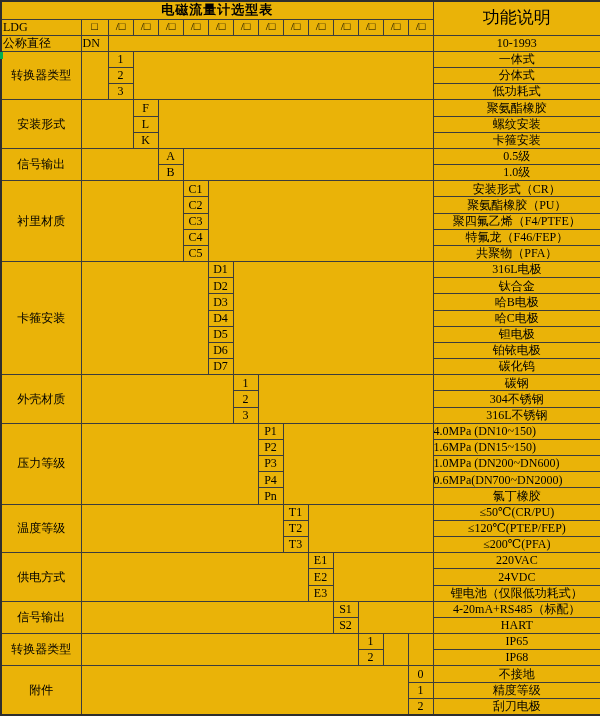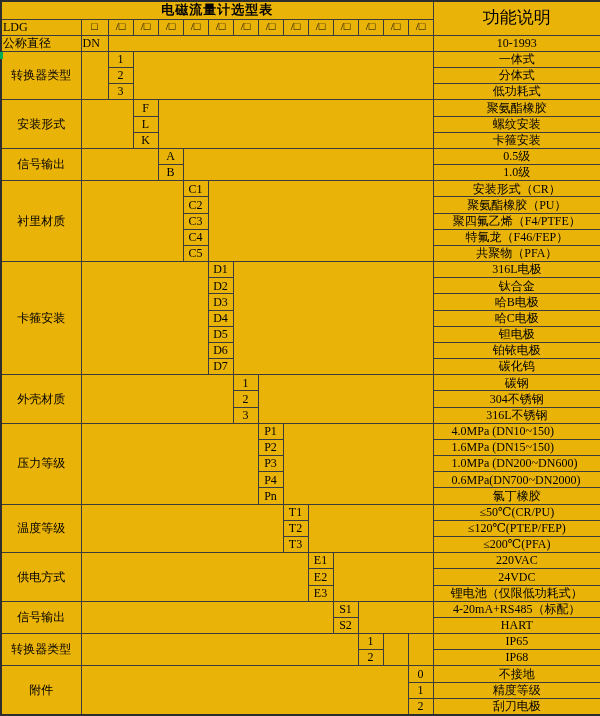--- a/index.html
+++ b/index.html
@@ -6,21 +6,21 @@
   .page{position:relative;width:600px;height:716px;background:#eab308;overflow:hidden;
         font-family:"Liberation Serif","DejaVu Serif",serif;color:#000;}
   table.sel{border-collapse:collapse;table-layout:fixed;width:600px;height:716px;
         border:2px solid #2e2e2e;}
   td{border:1px solid #3c3c3c;padding:0;margin:0;text-align:center;vertical-align:middle;
         font-size:12px;line-height:1.05;overflow:hidden;white-space:nowrap;}
   td.title{font-weight:bold;font-size:13px;letter-spacing:1px;}
   td.fhead{font-size:17px;}
   td.lbl-left{text-align:left;padding-left:1px;}
   td.slot{font-size:11px;}
-  td.fn-left{text-align:left;padding-left:18px;}
+  td.fn-left{text-align:left;padding-left:0;}
   .artifact{position:absolute;left:0;top:52px;width:3px;height:7px;background:#00b050;}
 </style>
 </head>
 <body>
 
 <div class="page">
   <table class="sel">
     <colgroup>
       <col style="width:80px">
       <col style="width:27px">

